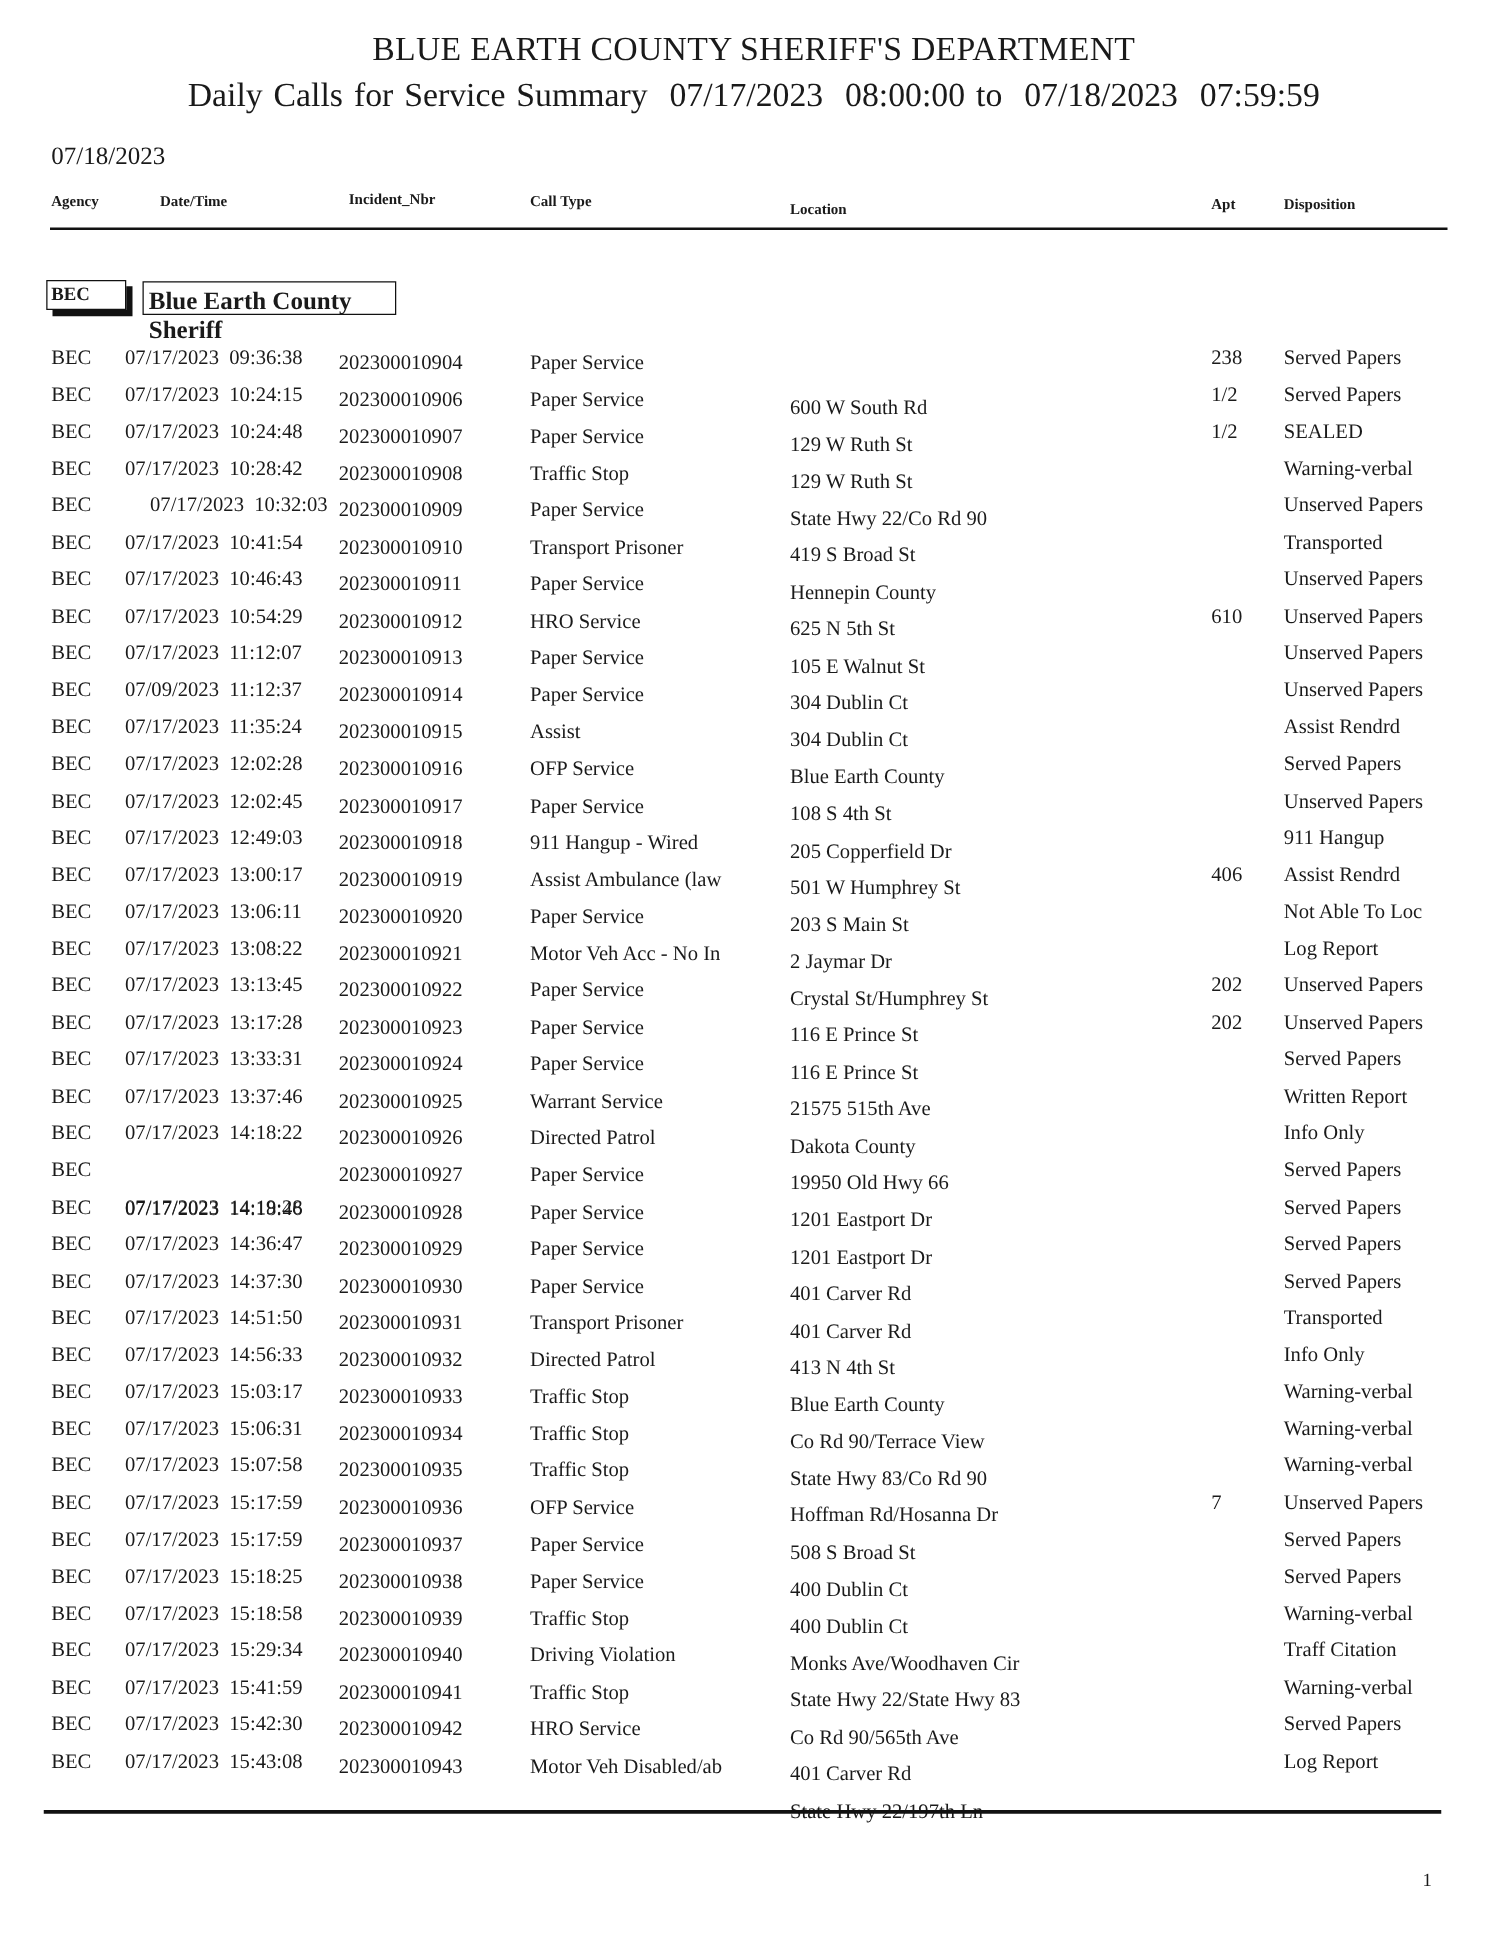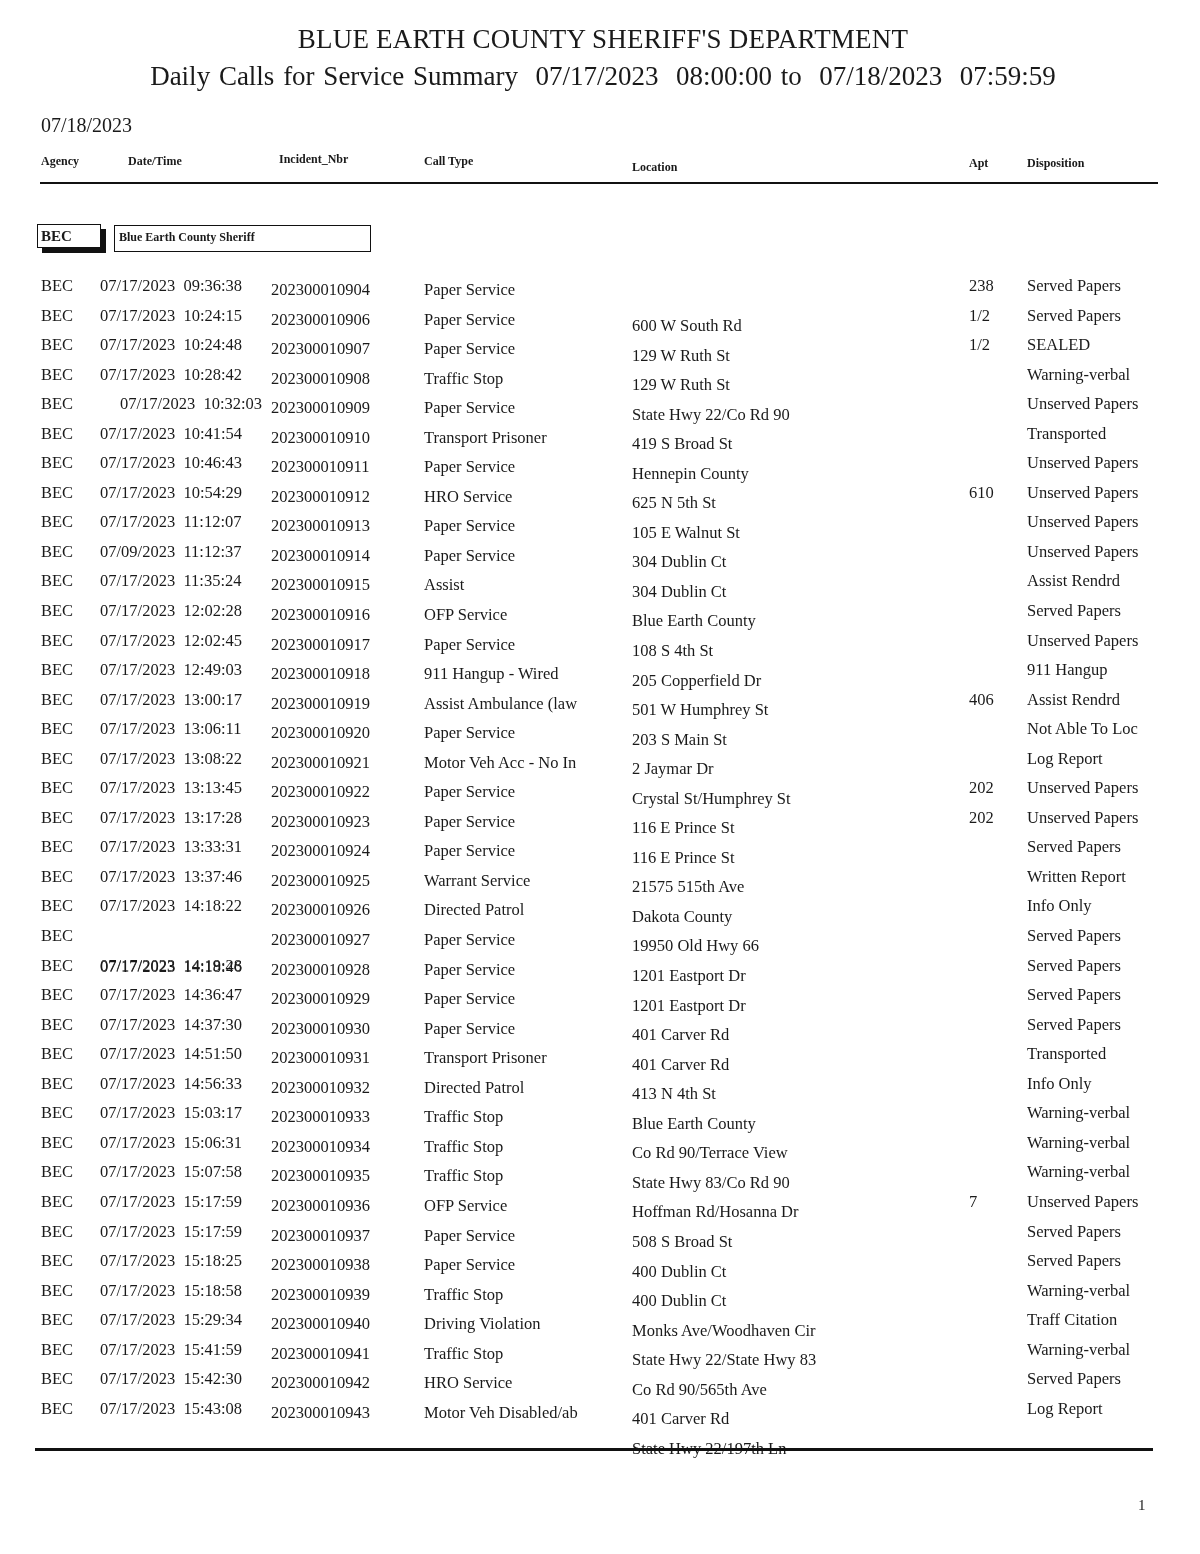--- a/index.html
+++ b/index.html
@@ -21,23 +21,23 @@
   }
   .head-rule {
     position: absolute; top: 182px; left: 40px; width: 1118px; height: 2px; background: #111;
   }
   .agency-box {
     position: absolute; top: 224px; left: 37px; width: 64px; height: 24px;
     border: 1.5px solid #111; background: #fff; box-shadow: 5px 5px 0 #111;
     font-weight: bold; font-size: 15px; box-sizing: border-box; padding: 3px 0 0 3px;
   }
   .agency-name-box {
-    position: absolute; top: 225px; left: 114px; width: 257px; height: 27px;
+    position: absolute; top: 225px; left: 114px; width: 203px; height: 27px;
     border: 1.5px solid #111; box-sizing: border-box;
-    font-weight: bold; font-size: 12px; padding: 4px 0 0 4px;
+    font-weight: bold; font-size: 20px; padding: 4px 0 0 4px;
   }
   .rows { position: absolute; top: 274px; left: 0; width: 1200px; }
   .row { position: relative; height: 29.55px; font-size: 16.5px; }
   .row span { position: absolute; white-space: nowrap; }
   .c-agency { left: 41px; top: 2px; }
   .c-dt { left: 100px; top: 2px; }
   .c-inc { left: 271px; top: 6px; }
   .c-type { left: 424px; top: 6px; }
   .c-loc { left: 632px; top: 6px; margin-top: 36px; }
   .c-apt { left: 969px; top: 2px; }

